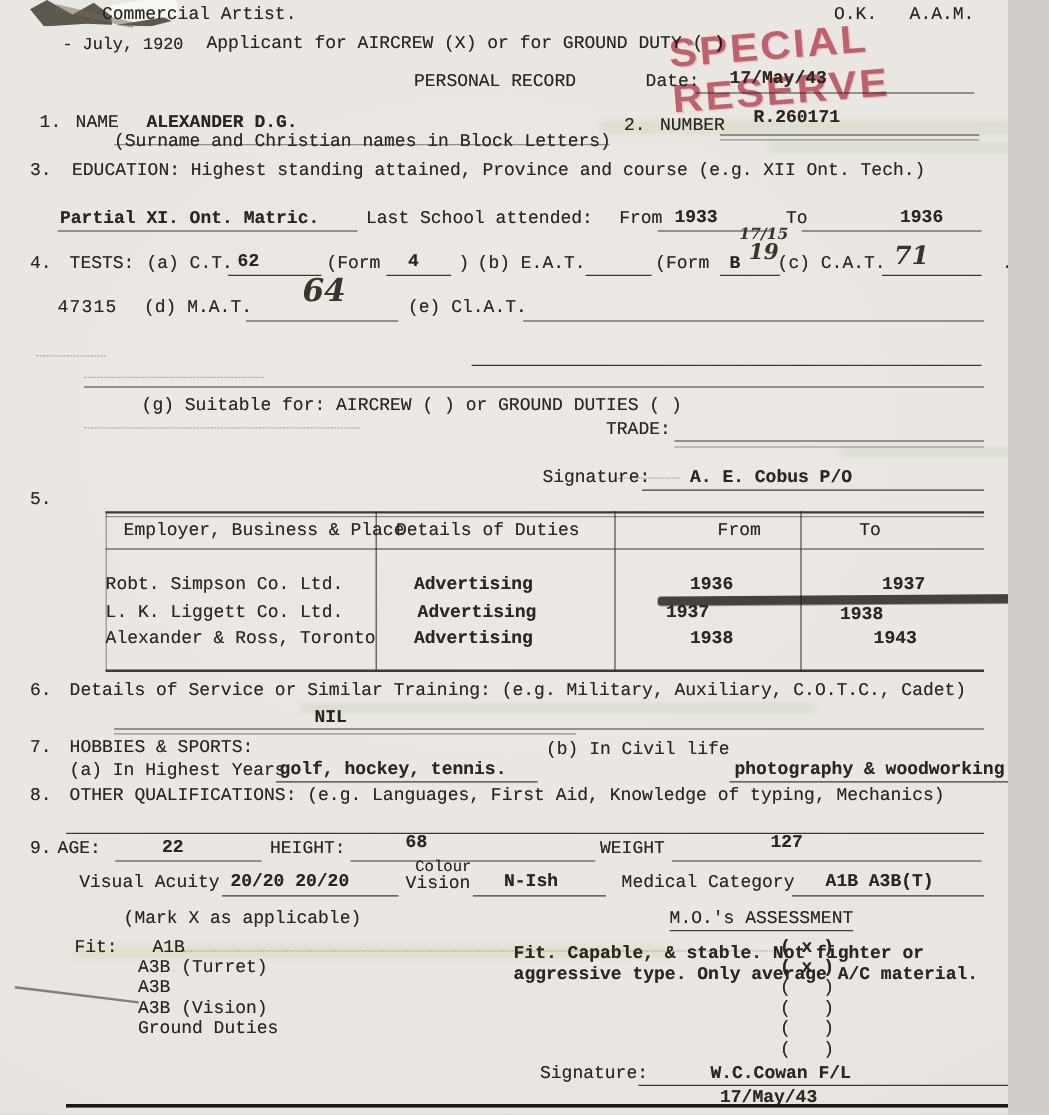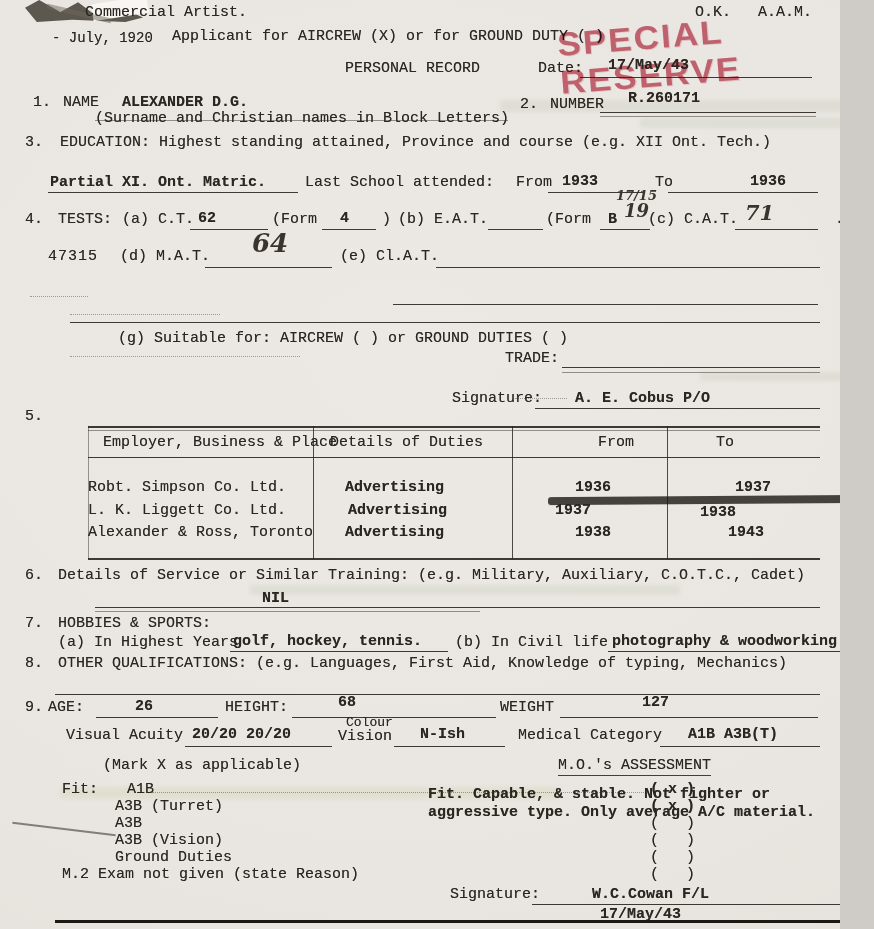--- a/index.html
+++ b/index.html
@@ -163,31 +163,31 @@
   <span class="t" style="left:58px;top:567px">Details of Service or Similar Training: (e.g. Military, Auxiliary, C.O.T.C., Cadet)</span>
   <span class="t b" style="left:262px;top:590px">NIL</span>
   <i class="ul" style="left:95px;top:607px;width:725px"></i>
   <i class="ul soft" style="left:95px;top:611px;width:385px"></i>
 
   <span class="t" style="left:25px;top:615px">7.</span>
   <span class="t" style="left:58px;top:615px">HOBBIES &amp; SPORTS:</span>
   <span class="t" style="left:58px;top:634px">(a) In Highest Years</span>
   <span class="t b" style="left:233px;top:633px">golf, hockey, tennis.</span>
   <i class="ul" style="left:230px;top:651px;width:218px"></i>
-  <span class="t" style="left:455px;top:634px">(b) In Civil life</span>
+  <span class="t" style="left:455px;top:616px">(b) In Civil life</span>
   <span class="t b" style="left:612px;top:633px">photography &amp; woodworking</span>
   <i class="ul" style="left:608px;top:651px;width:254px"></i>
 
   <span class="t" style="left:25px;top:655px">8.</span>
   <span class="t" style="left:58px;top:655px">OTHER QUALIFICATIONS: (e.g. Languages, First Aid, Knowledge of typing, Mechanics)</span>
 
   <i class="ul" style="left:55px;top:694px;width:765px"></i>
   <span class="t" style="left:25px;top:699px">9.</span>
   <span class="t" style="left:48px;top:699px">AGE:</span>
-  <span class="t b" style="left:135px;top:698px">26</span>
+  <span class="t b" style="left:135px;top:698px">22</span>
   <i class="ul" style="left:96px;top:717px;width:122px"></i>
   <span class="t" style="left:225px;top:699px">HEIGHT:</span>
   <span class="t b" style="left:338px;top:694px">68</span>
   <i class="ul" style="left:292px;top:717px;width:204px"></i>
   <span class="t" style="left:500px;top:699px">WEIGHT</span>
   <span class="t b" style="left:642px;top:694px">127</span>
   <i class="ul" style="left:560px;top:717px;width:258px"></i>
 
   <span class="t" style="left:66px;top:727px">Visual Acuity</span>
   <span class="t b" style="left:192px;top:726px">20/20 20/20</span>
@@ -208,21 +208,20 @@
   <span class="t" style="left:127px;top:781px">A1B</span>
   <span class="t b" style="left:650px;top:781px">( x )</span>
   <span class="t" style="left:115px;top:798px">A3B (Turret)</span>
   <span class="t b" style="left:650px;top:798px">( x )</span>
   <span class="t" style="left:115px;top:815px">A3B</span>
   <span class="t" style="left:650px;top:815px">(   )</span>
   <span class="t" style="left:115px;top:832px">A3B (Vision)</span>
   <span class="t" style="left:650px;top:832px">(   )</span>
   <span class="t" style="left:115px;top:849px">Ground Duties</span>
   <span class="t" style="left:650px;top:849px">(   )</span>
-  <span class="t" style="left:62px;top:866px">M.2 Exam not given (state Reason)</span>
   <span class="t" style="left:650px;top:866px">(   )</span>
 
   <span class="t b" style="left:428px;top:786px">Fit. Capable, &amp; stable. Not fighter or</span>
   <span class="t b" style="left:428px;top:804px">aggressive type. Only average A/C material.</span>
 
   <span class="t" style="left:450px;top:886px">Signature:</span>
   <span class="t b" style="left:592px;top:886px">W.C.Cowan F/L</span>
   <i class="ul" style="left:532px;top:904px;width:313px"></i>
   <span class="t b" style="left:600px;top:906px">17/May/43</span>
   <i class="ul thick" style="left:55px;top:920px;width:803px;border-top-color:#1c1814"></i>

